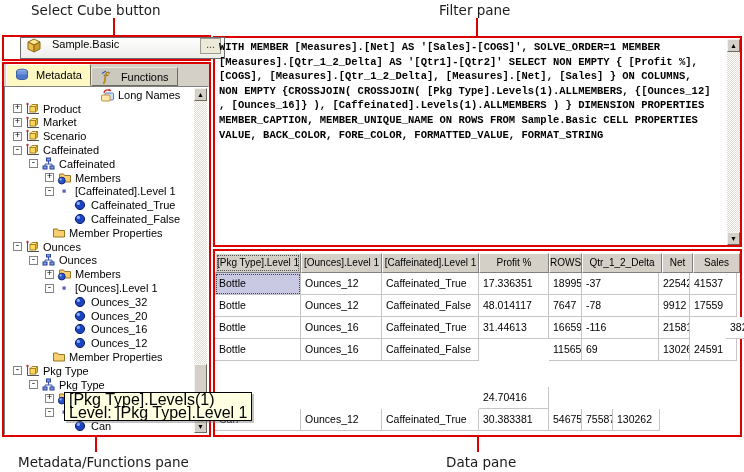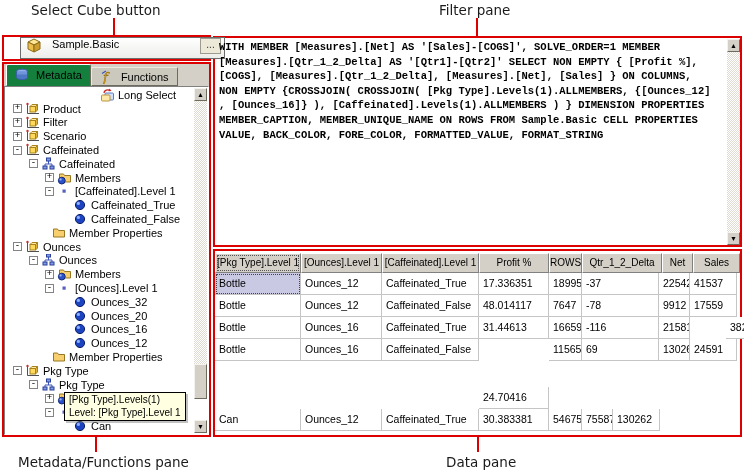--- a/index.html
+++ b/index.html
@@ -20,21 +20,21 @@
              display:flex; align-items:flex-start; }
   .cubebar .cname { font-size:11px; color:#000; margin-left:7px; flex:1; }
   .browse-btn { width:21px; height:16px; margin-right:3px; background:#ece9d8;
                 border:1px solid #9d9a90; font-size:10px; line-height:12px; text-align:center;
                 color:#333; cursor:default; }
 
   
   .metapane { position:absolute; left:4px; top:64px; width:205px; height:371px; background:#d4d0c8; }
   .tabstrip { position:absolute; left:0; top:0; height:22px; width:100%; display:flex; align-items:flex-end; }
   .tab { display:inline-flex; align-items:center; gap:4px; padding:0 8px; font-size:11px; white-space:nowrap; }
-  .tab.active { height:22px; background:#15803d; border:1px solid; border-color:#ffffff #6d6a5e transparent #ffffff;
+  .tab.active { height:22px; background:#fef9c3; border:1px solid; border-color:#ffffff #6d6a5e transparent #ffffff;
                 border-radius:2px 2px 0 0; position:relative; z-index:2; }
   .tab.inactive { height:19px; background:#cbc8be; border:1px solid; border-color:#eceade #6d6a5e #6d6a5e #eceade;
                   border-radius:2px 2px 0 0; }
   .treepane { position:absolute; left:0; top:22px; width:205px; height:349px; background:#fff;
               border:1px solid; border-color:#808080 #fff #fff #808080; overflow:hidden; }
   .tree-rows { position:absolute; left:0; top:1px; width:189px; }
   .tree-row { height:13.8px; display:flex; align-items:center; font-size:11px; white-space:nowrap; overflow:hidden; }
   .expbox { width:9px; height:9px; border:1px solid #848484; background:#fff; color:#000;
             font-size:9px; line-height:7px; text-align:center; margin-right:3px; flex:0 0 9px;
             font-family:"Liberation Mono", monospace; }
@@ -45,21 +45,21 @@
   .sb-btn { position:absolute; width:13px; height:13px; background:#d4d0c8;
             border:1px solid; border-color:#f4f2ec #6d6a5e #6d6a5e #f4f2ec;
             font-size:7px; line-height:11px; text-align:center; color:#000; }
   .sb-track { position:absolute; width:13px;
               background:repeating-conic-gradient(#ffffff 0% 25%, #dedbd2 0% 50%) 0 0 / 2px 2px; }
   .sb-thumb { position:absolute; width:13px; background:#d4d0c8;
               border:1px solid; border-color:#f4f2ec #6d6a5e #6d6a5e #f4f2ec; }
 
   
   .ttip { position:absolute; left:64px; top:392px; background:var(--tipbg); border:1px solid #000;
-          padding:1px 4px; font-size:10px; line-height:12.5px; color:#000; white-space:nowrap; z-index:6;
+          padding:1px 4px; font-size:16px; line-height:12.5px; color:#000; white-space:nowrap; z-index:6;
           box-shadow:2px 2px 0 rgba(120,120,120,.45); }
 
   
   .mdx { position:absolute; left:219px; top:40px; width:504px;
          font-family:"Liberation Mono", monospace; font-size:10.5px; font-weight:bold;
          line-height:14.6px; color:#000; white-space:pre; }
 
   
   .dtable { position:absolute; left:215px; top:253px; font-size:10.5px; }
   .trow { display:flex; }
@@ -128,21 +128,21 @@
       <div class="tree-rows" id="tree-rows">
           <div class="tree-row" style="padding-left: 95px;">
             <span class="ticon">
               <svg width="15" height="14" viewBox="0 0 15 14">
                 <rect x="5" y="5" width="8.5" height="7" rx="1" fill="#cfe0ff" stroke="#5d7fbf"></rect>
                 <rect x="1.5" y="7" width="8.5" height="6" rx="1" fill="#ffe9a8" stroke="#bb9440"></rect>
                 <path d="M4 5C4 2.2 8 1 10 2.5" stroke="#cc2222" stroke-width="1.3" fill="none"></path>
                 <polygon points="9.5,0.5 11.5,3 8.5,3.2" fill="#cc2222"></polygon>
               </svg>
             </span>
-            <span class="tlabel">Long Select</span>
+            <span class="tlabel">Long Names</span>
           </div>
           <div class="tree-row" style="padding-left: 8px;">
             <span class="expbox">+</span>
             <span class="ticon">
               <svg width="15" height="14" viewBox="0 0 15 14">
                 <path d="M2.5 2v9.5H14" stroke="#505050" fill="none"></path>
                 <polygon points="5,4.5 7,2.5 12.5,2.5 10.5,4.5" fill="#ffe9a0" stroke="#a8831d"></polygon>
                 <polygon points="10.5,4.5 12.5,2.5 12.5,8 10.5,10" fill="#e0b23c" stroke="#a8831d"></polygon>
                 <rect x="5" y="4.5" width="5.5" height="5.5" fill="#ffd95e" stroke="#a8831d"></rect>
                 <circle cx="2.5" cy="2" r="1.2" fill="#c23333"></circle>
@@ -154,21 +154,21 @@
             <span class="expbox">+</span>
             <span class="ticon">
               <svg width="15" height="14" viewBox="0 0 15 14">
                 <path d="M2.5 2v9.5H14" stroke="#505050" fill="none"></path>
                 <polygon points="5,4.5 7,2.5 12.5,2.5 10.5,4.5" fill="#ffe9a0" stroke="#a8831d"></polygon>
                 <polygon points="10.5,4.5 12.5,2.5 12.5,8 10.5,10" fill="#e0b23c" stroke="#a8831d"></polygon>
                 <rect x="5" y="4.5" width="5.5" height="5.5" fill="#ffd95e" stroke="#a8831d"></rect>
                 <circle cx="2.5" cy="2" r="1.2" fill="#c23333"></circle>
               </svg>
             </span>
-            <span class="tlabel">Filter</span>
+            <span class="tlabel">Market</span>
           </div>
           <div class="tree-row" style="padding-left: 8px;">
             <span class="expbox">+</span>
             <span class="ticon">
               <svg width="15" height="14" viewBox="0 0 15 14">
                 <path d="M2.5 2v9.5H14" stroke="#505050" fill="none"></path>
                 <polygon points="5,4.5 7,2.5 12.5,2.5 10.5,4.5" fill="#ffe9a0" stroke="#a8831d"></polygon>
                 <polygon points="10.5,4.5 12.5,2.5 12.5,8 10.5,10" fill="#e0b23c" stroke="#a8831d"></polygon>
                 <rect x="5" y="4.5" width="5.5" height="5.5" fill="#ffd95e" stroke="#a8831d"></rect>
                 <circle cx="2.5" cy="2" r="1.2" fill="#c23333"></circle>

